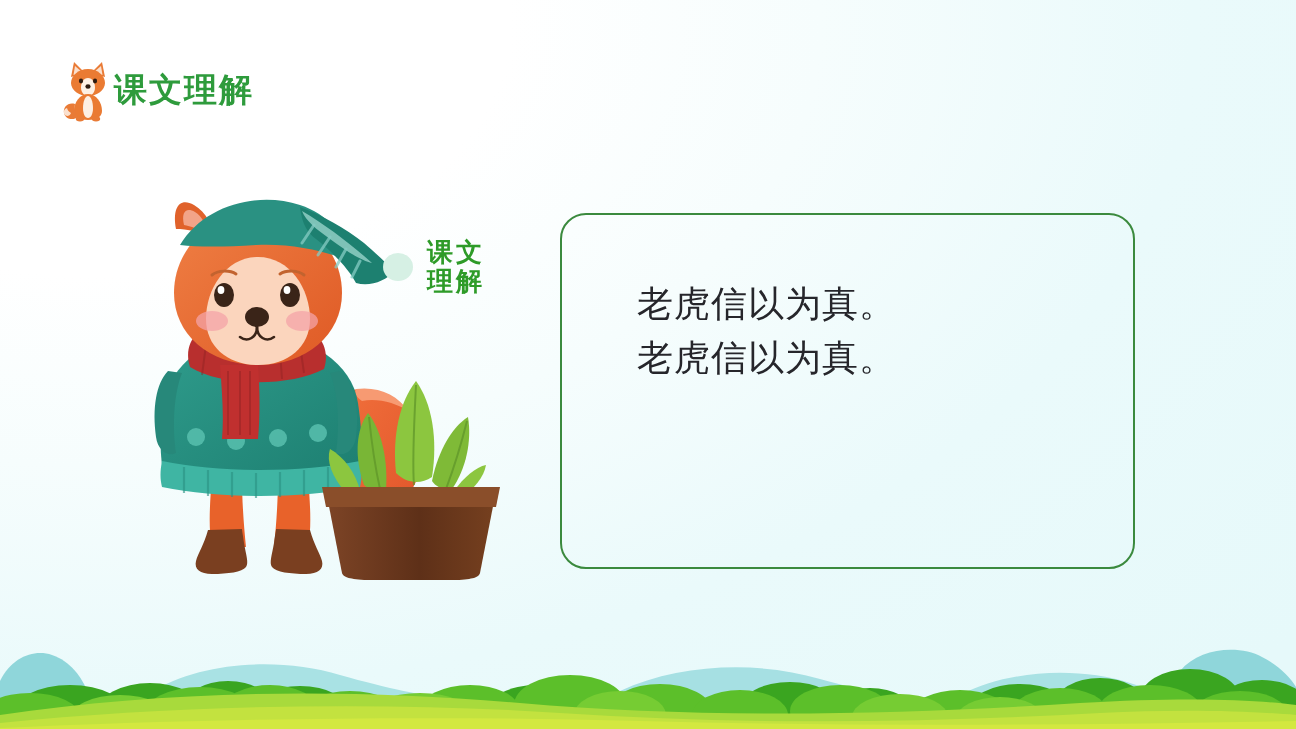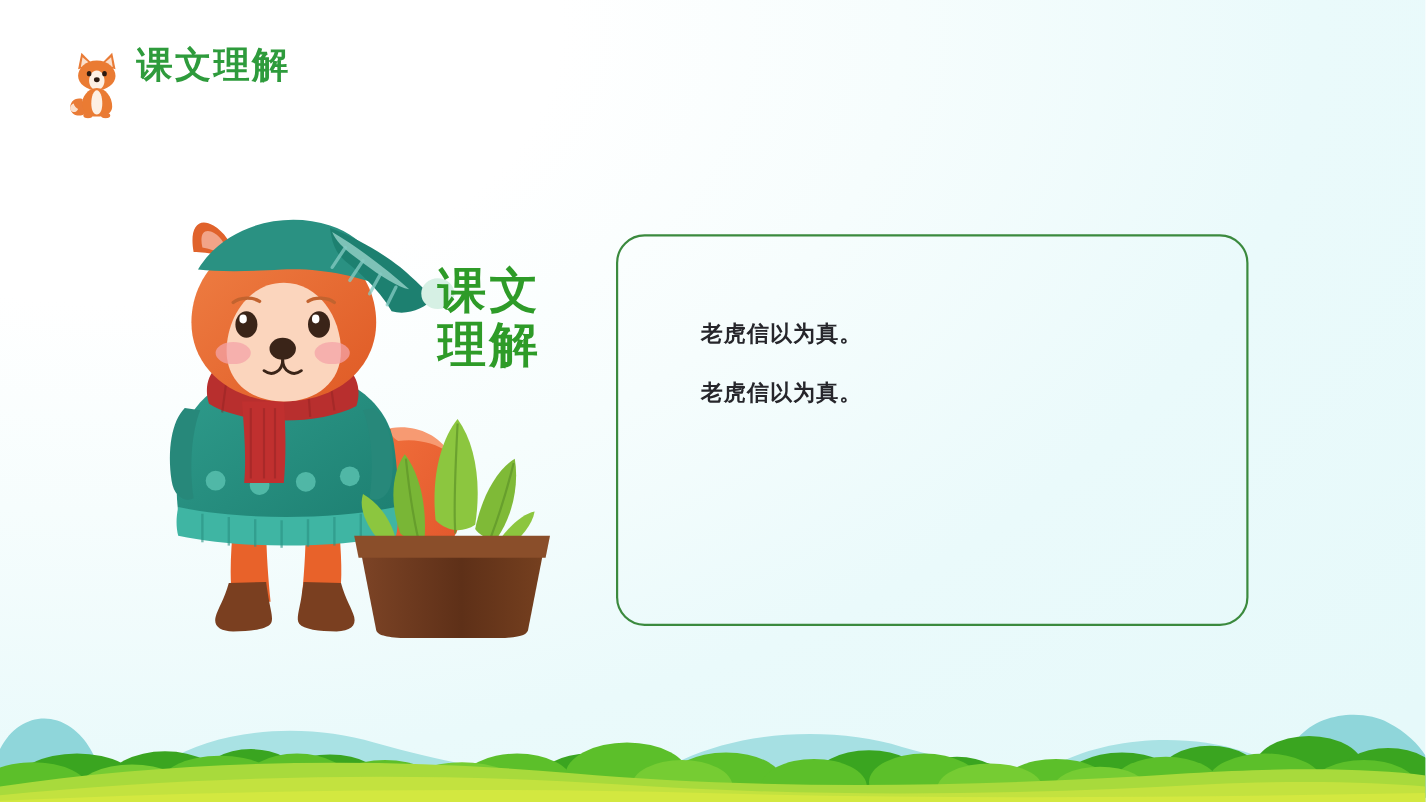--- a/index.html
+++ b/index.html
@@ -12,61 +12,63 @@
 
   
   #slide {
     position:absolute; inset:0;
     background:
       radial-gradient(120% 130% at 8% 4%, #ffffff 0%, #ffffff 26%, #f6fdfd 46%, #eafafb 70%, #e6f9fa 100%);
   }
 
   
   #header {
-    position:absolute; left:62px; top:42px;
-    display:flex; align-items:flex-start; gap:10px;
+    position:absolute; left:62px; top:56px;
+    display:flex; align-items:center; 
   }
   #header-fox { width:52px; height:66px; display:block; }
   #header-title {
     font-size:33px; font-weight:700; letter-spacing:2px;
     color:#2e9b3c; line-height:1;
     white-space:nowrap;
   }
 
   
   #fox-illustration {
     position:absolute; left:150px; top:185px;
     width:360px; height:395px;
   }
   #fox-illustration svg { width:100%; height:100%; display:block; }
 
   
   #section-label {
     position:absolute; left:398px; top:240px;
     width:116px;
-    font-size:44px; font-weight:700; line-height:1.12;
+    font-size:26px; font-weight:700; line-height:1.12;
     color:#2e9b28; letter-spacing:3px;
+    text-align:center;
+    font-family:Liberation Mono, monospace;
   }
   #section-label span { display:block; }
 
   
   #content-box {
     position:absolute; left:560px; top:213px;
     width:575px; height:356px;
     border:2px solid #3b8a3e;
     border-radius:26px;
     background:transparent;
   }
   #content-text {
     position:absolute; left:75px; top:62px;
     width:480px;
   }
   #content-text p {
-    font-size:20px; line-height:54px;
-    color:#26262b; font-weight:700;
+    font-size:36px; line-height:54px;
+    color:#26262b; font-weight:400;
     letter-spacing:1px;
     white-space:nowrap;
   }
   #content-text p.wrap { white-space:normal; letter-spacing:0.5px; }
 
   
   #scenery {
     position:absolute; left:0; bottom:0;
     width:1296px; height:110px;
   }

